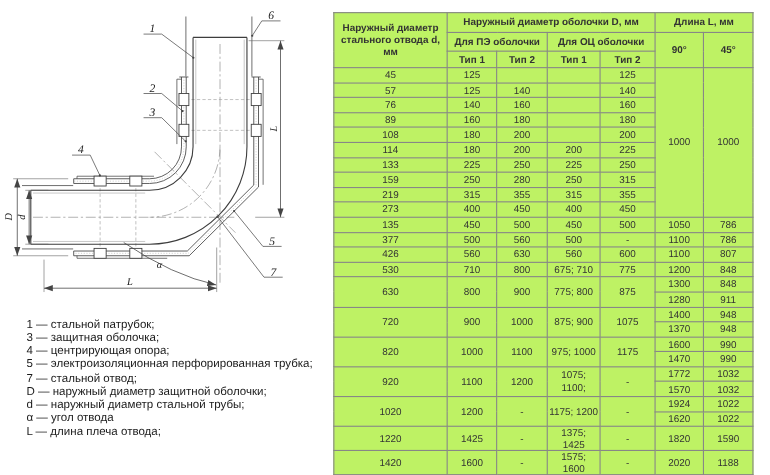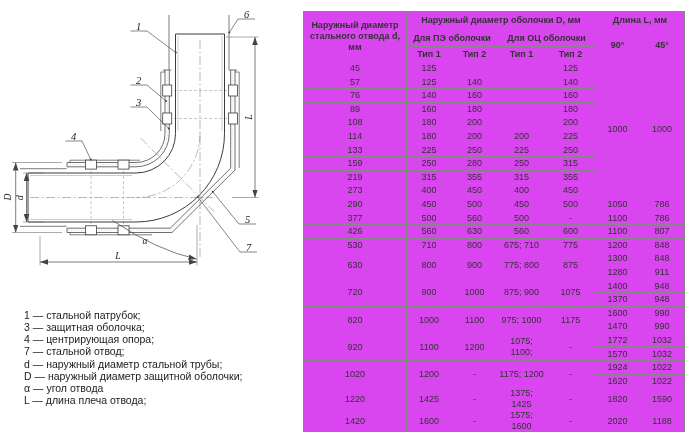--- a/index.html
+++ b/index.html
@@ -2,25 +2,25 @@
 <html><head>
 <meta charset="utf-8">
 <style>
   html,body{margin:0;padding:0;background:#fff;}
   .stage{position:relative;width:700px;height:432px;background:#ffffff;overflow:hidden;
          font-family:"Liberation Sans",sans-serif;}
   
   .diagram{position:absolute;left:0;top:0;width:300px;height:288px;}
   
   .legend{position:absolute;left:24px;top:289px;width:278px;color:#1b1b1b;
-          font-size:10.5px;line-height:12.15px;margin-top:20px;}
+          font-size:10.5px;line-height:12.15px;}
   .legend-item{white-space:nowrap;}
   
   .tbl{position:absolute;left:303px;top:11px;border-collapse:collapse;table-layout:fixed;
-       color:#333;background:#d946ef;padding-left:44px;}
+       color:#333;background:#bef264;padding-left:44px;}
   .tbl th,.tbl td{border:1px solid #878787;text-align:center;vertical-align:middle;overflow:hidden;}
   .tbl th{font-size:9px;font-weight:bold;padding:1px 2px;line-height:1.2;}
   .tbl td{font-size:9px;padding:0 1px;height:12.6px;line-height:10.5px;white-space:pre-line;}
   .tbl thead tr:nth-child(1) th{height:15px;}
   .tbl thead tr:nth-child(2) th{height:14px;}
   .tbl thead tr:nth-child(3) th{height:12px;}
 </style>
 </head>
 <body>
 
@@ -157,23 +157,24 @@
       <text x="118" y="259">L</text>
       <text x="251.5" y="117" transform="rotate(-90 251.5 117)">L</text>
       <text x="145" y="243.5">α</text>
     </g>
   </svg>
 
   <div class="legend" id="legend">
       <div class="legend-item">1 — стальной патрубок;</div>
       <div class="legend-item">3 — защитная оболочка;</div>
       <div class="legend-item">4 — центрирующая опора;</div>
+      <div class="legend-item">5 — электроизоляционная перфорированная трубка;</div>
       <div class="legend-item">7 — стальной отвод;</div>
+      <div class="legend-item">D — наружный диаметр защитной оболочки;</div>
       <div class="legend-item">d — наружный диаметр стальной трубы;</div>
-      <div class="legend-item">D — наружный диаметр защитной оболочки;</div>
       <div class="legend-item">α — угол отвода</div>
       <div class="legend-item">L — длина плеча отвода;</div>
     </div>
 
   <table class="tbl">
     <colgroup>
       <col style="width:103px">
         <col style="width:45px">
         <col style="width:46px">
       <col style="width:48px">
@@ -267,21 +268,21 @@
           <td>355</td>
         </tr>
         <tr>
           <td>273</td>
           <td>400</td>
           <td>450</td>
           <td>400</td>
           <td>450</td>
         </tr>
         <tr>
-          <td>290</td>
+          <td>135</td>
           <td>450</td>
           <td>500</td>
           <td>450</td>
           <td>500</td>
           <td>1050</td>
           <td>786</td>
         </tr>
         <tr>
           <td>377</td>
           <td>500</td>

